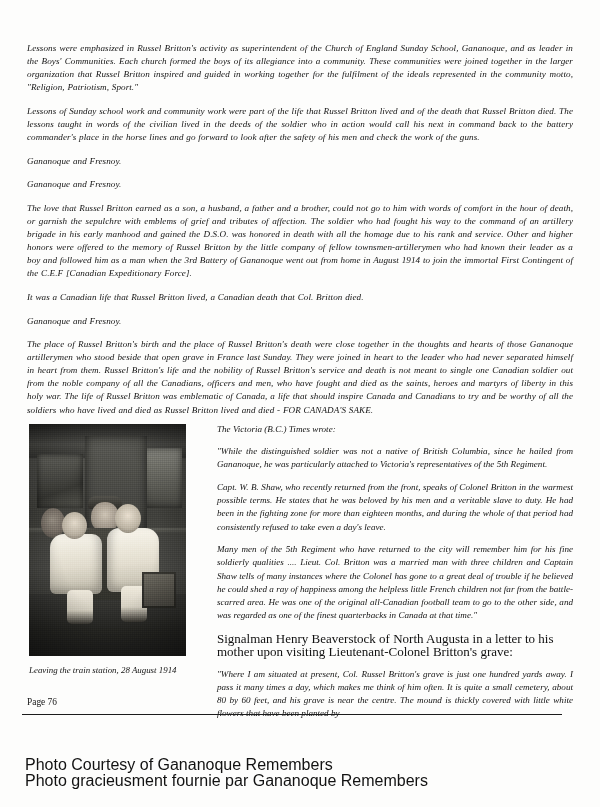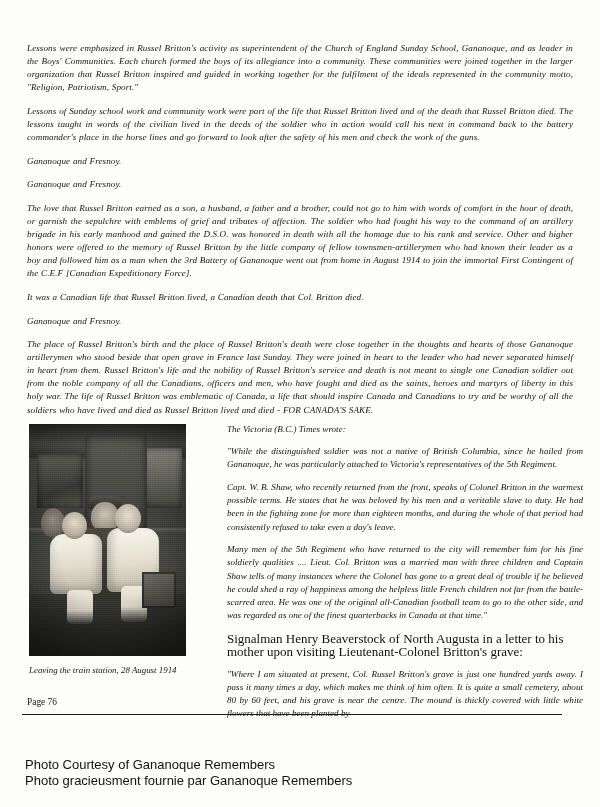--- a/index.html
+++ b/index.html
@@ -180,21 +180,21 @@
     margin-top: 8px;
     font-style: italic;
     font-size: 8.9px;
     line-height: 12px;
     color: #141414;
     white-space: nowrap;
   }
 
   .quote-col {
     position: absolute;
-    left: 200px;
+    left: 190px;
     top: 0;
     width: 356px;
   }
 
   p.qlead {
     margin: 0 0 9px 0;
     font-style: italic;
     font-size: 9.1px;
     line-height: 13px;
     color: #131313;
@@ -235,21 +235,21 @@
     color: #161616;
   }
   .credits {
     position: absolute;
     left: 25px;
     top: 757px;
     width: 500px;
   }
   .credits div {
     font-family: "Liberation Sans", sans-serif;
-    font-size: 13px;
+    font-size: 16px;
     line-height: 16px;
     color: #121212;
   }
 </style>
 </head>
 <body>
 
 <div class="page">
 
   <div class="body-area">

